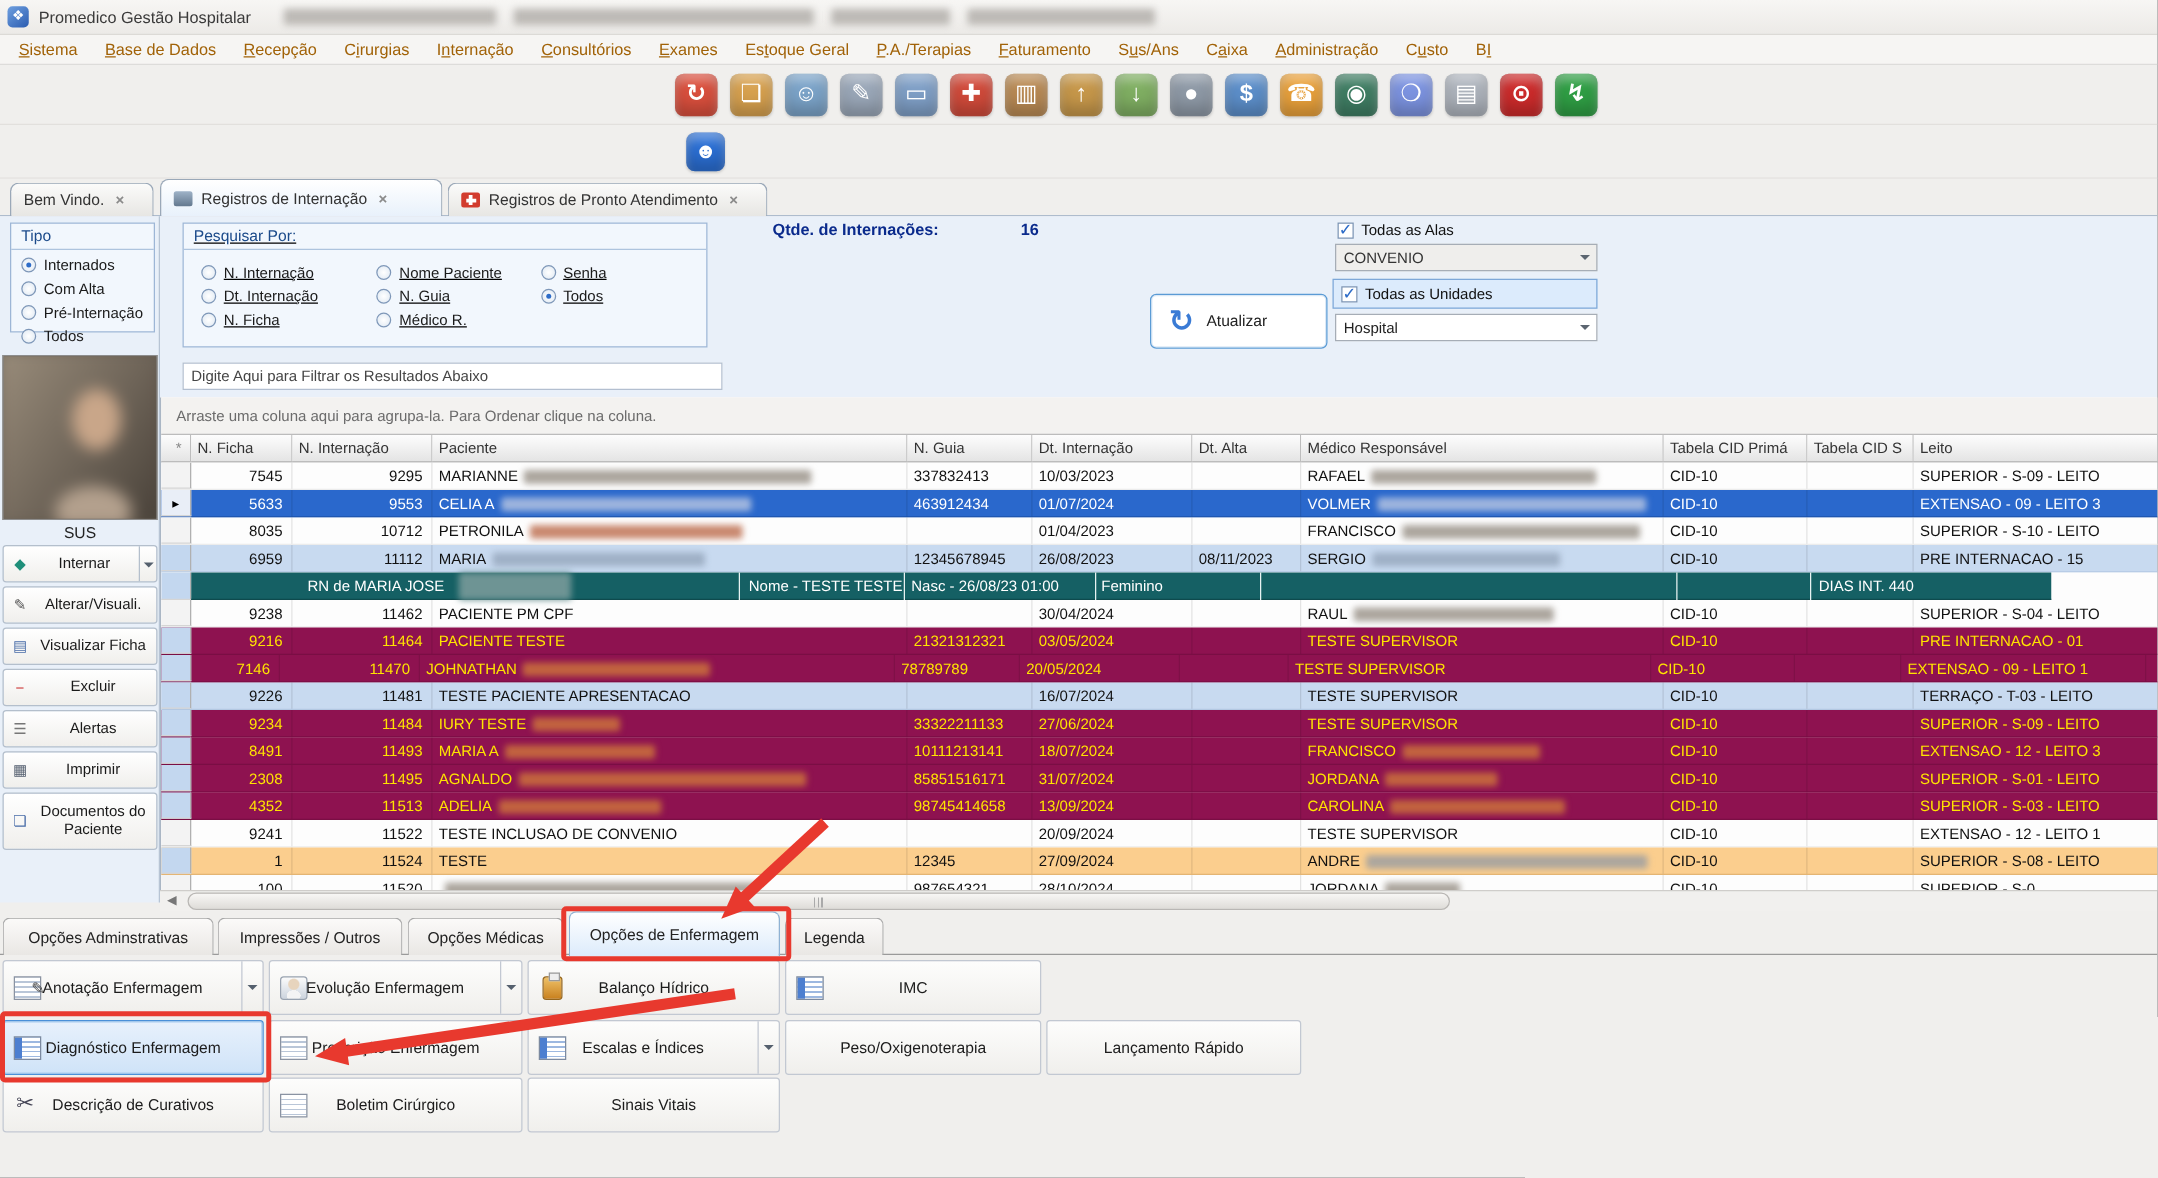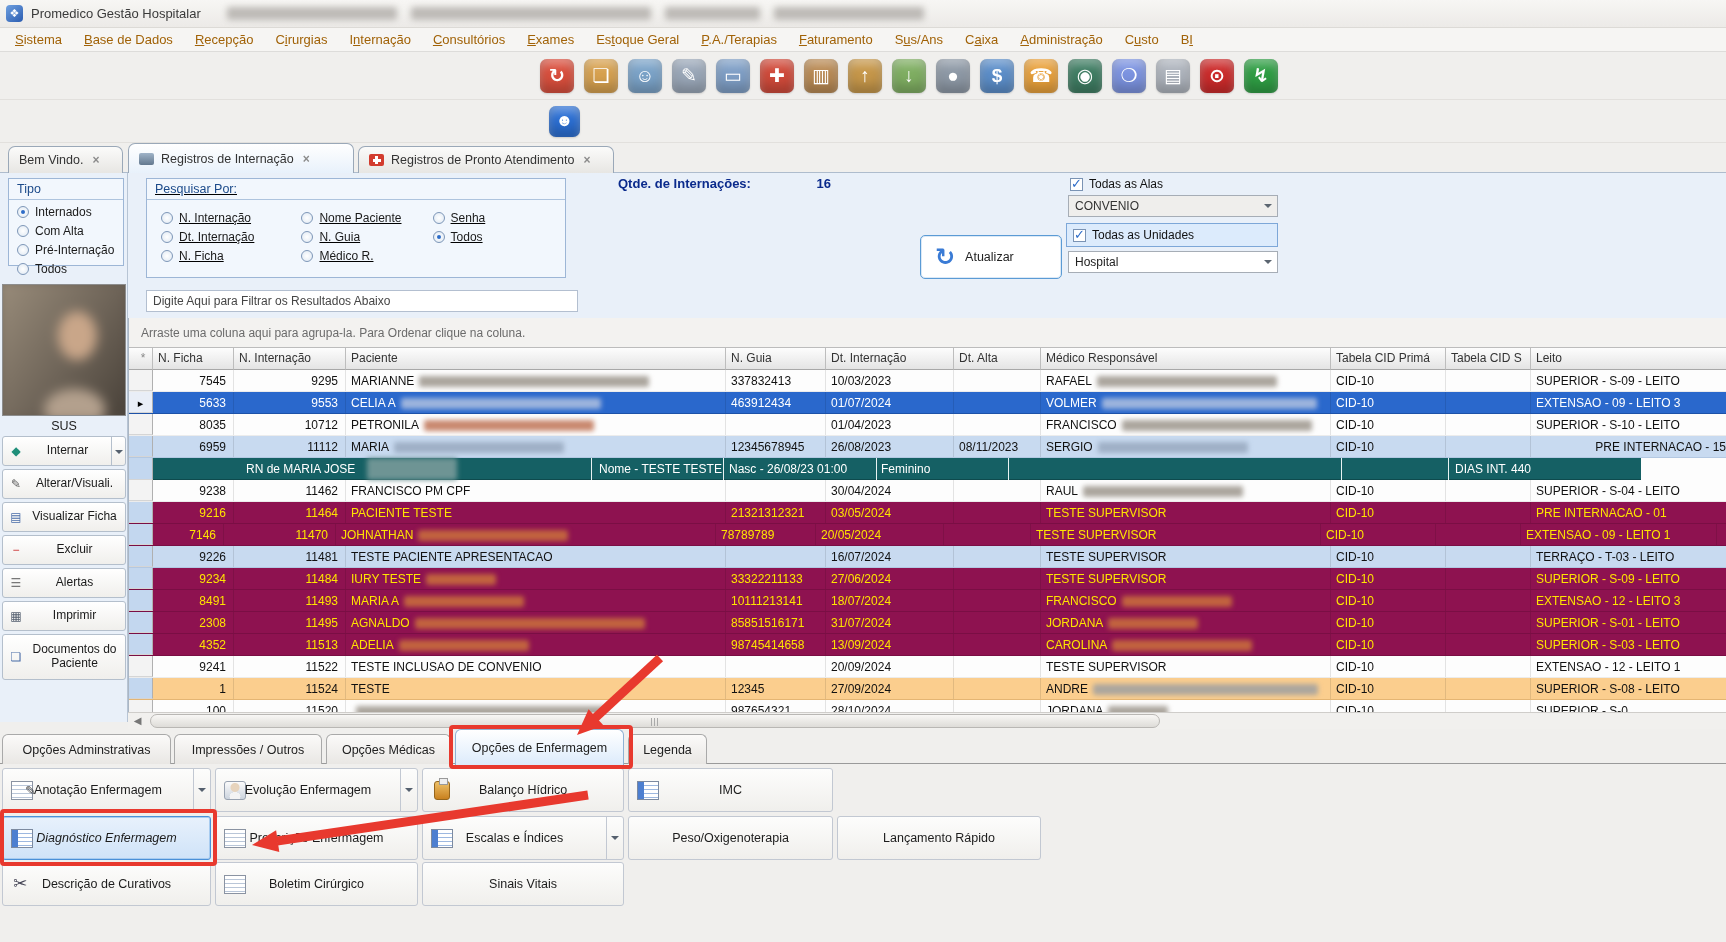--- a/index.html
+++ b/index.html
@@ -113,21 +113,21 @@
   .botpanel{position:absolute;left:0;top:729px;width:1726px;height:213px;background:#f0efed;}
   .btabs{position:absolute;left:0;top:0;width:1726px;height:35px;border-bottom:1px solid #9a9a9a;}
   .btab{position:absolute;top:5px;height:30px;border:1px solid #a9a9a9;border-bottom:none;border-radius:6px 6px 0 0;background:linear-gradient(#fbfaf9,#e9e7e4);font-size:12.5px;color:#222;display:flex;align-items:center;justify-content:center;cursor:pointer;z-index:1;}
   .btab.active{top:0;height:36px;background:linear-gradient(#ffffff,#dcebfb);border-color:#8fb2d4;z-index:2;}
   .abtn{position:absolute;height:44px;background:linear-gradient(#fdfdfc,#f0efec);border:1px solid #c2c8d2;border-radius:3px;font-size:12.5px;color:#1c1c1c;cursor:pointer;}
   .abtn .albl{position:absolute;inset:0;display:flex;align-items:center;justify-content:center;padding:0 18px;text-align:center;}
   .abtn.split .albl{right:17px;}
   .abtn .aarr{position:absolute;right:0;top:0;width:17px;height:100%;border-left:1px solid #c2c8d2;}
   .abtn .aarr::after{content:"";position:absolute;left:4px;top:19px;border:4.5px solid transparent;border-top-color:#55606e;}
   .abtn.dis{color:#a9a9a9;background:#f4f3f1;border-color:#d3d3d1;cursor:default;}
-  .abtn.focus{background:linear-gradient(#e8f1fc,#cfe3f8);border:1px solid #4a90d8;box-shadow:0 0 0 1px #a8ccf0 inset;font-style:italic;}
+  .abtn.focus{background:linear-gradient(#e8f1fc,#cfe3f8);border:1px solid #4a90d8;box-shadow:0 0 0 1px #a8ccf0 inset;}
   .bicon{position:absolute;left:8px;top:12px;width:22px;height:19px;}
   .ic-grid{background:linear-gradient(90deg,#4d7fd0 0 6px,rgba(0,0,0,0) 6px),repeating-linear-gradient(#fff 0 3px,#9db8e0 3px 4px);border:1px solid #7c8aa0;}
   .ic-doc{background:repeating-linear-gradient(#fff 0 3px,#b9c6d8 3px 4px);border:1px solid #8a93a2;}
   .ic-note{background:repeating-linear-gradient(#fff 0 3px,#b9c6d8 3px 4px);border:1px solid #8a93a2;}
   .ic-note::after{content:"✎";position:absolute;right:-4px;top:1px;font-size:13px;color:#4a4a4a;}
   .ic-nurse{border:1px solid #98a2b0;border-radius:3px;background:radial-gradient(circle at 50% 32%, #e7d4bd 0 4px, rgba(0,0,0,0) 5px),radial-gradient(ellipse 9px 7px at 50% 85%, #f4f4f4 0 60%, rgba(0,0,0,0) 62%),linear-gradient(#fbfbfb,#ccd4de);}
   .ic-flask{width:16px;left:11px;background:linear-gradient(#eec168,#c9811f);border:1px solid #96661c;border-radius:3px;}
   .ic-flask::before{content:"";position:absolute;left:4px;top:-4px;width:7px;height:5px;background:#eee;border:1px solid #999;}
   .ic-scissors{border:none;}
   .ic-scissors::after{content:"✂";font-size:17px;color:#445;position:absolute;left:2px;top:-2px;}
@@ -396,21 +396,21 @@
           <div class="icell"></div>
           <div class="gcell num" style="width: 81px; flex: 0 0 auto;">6959</div>
           <div class="gcell num" style="width: 112px; flex: 0 0 auto;">11112</div>
           <div class="gcell" style="width: 380px; flex: 0 0 auto;">MARIA<span class="rd" style="width: 170px;"></span></div>
           <div class="gcell" style="width: 100px; flex: 0 0 auto;">12345678945</div>
           <div class="gcell" style="width: 128px; flex: 0 0 auto;">26/08/2023</div>
           <div class="gcell" style="width: 87px; flex: 0 0 auto;">08/11/2023</div>
           <div class="gcell" style="width: 290px; flex: 0 0 auto;">SERGIO<span class="rd" style="width: 150px;"></span></div>
           <div class="gcell" style="width: 115px; flex: 0 0 auto;">CID-10</div>
           <div class="gcell" style="width: 85px; flex: 0 0 auto;"></div>
-          <div class="gcell" style="width: 196px; flex: 0 0 auto; text-align: right;">PRE INTERNACAO - 15</div>
+          <div class="gcell" style="width: 196px; flex: 0 0 auto;">PRE INTERNACAO - 15</div>
         </div>
         <div class="rnrow">
           <div class="icell"></div>
           <div class="rnbg"></div>
           <div class="rndiv" style="left: 462px;"></div>
           <div class="rndiv" style="left: 594px;"></div>
           <div class="rndiv" style="left: 747px;"></div>
           <div class="rndiv" style="left: 879px;"></div>
           <div class="rndiv" style="left: 1212px;"></div>
           <div class="rndiv" style="left: 1319px;"></div>
@@ -418,21 +418,21 @@
           <span class="rn-rd" style="width: 90px; left: 238px;"></span>
           <span style="left: 470px;">Nome - TESTE TESTE</span>
           <span style="left: 600px;">Nasc - 26/08/23 01:00</span>
           <span style="left: 752px;">Feminino</span>
           <span style="left: 1326px;">DIAS INT. 440</span>
         </div>
         <div class="grow white">
           <div class="icell"></div>
           <div class="gcell num" style="width: 81px; flex: 0 0 auto;">9238</div>
           <div class="gcell num" style="width: 112px; flex: 0 0 auto;">11462</div>
-          <div class="gcell" style="width: 380px; flex: 0 0 auto;">FRANCISCO PM CPF</div>
+          <div class="gcell" style="width: 380px; flex: 0 0 auto;">PACIENTE PM CPF</div>
           <div class="gcell" style="width: 100px; flex: 0 0 auto;"></div>
           <div class="gcell" style="width: 128px; flex: 0 0 auto;">30/04/2024</div>
           <div class="gcell" style="width: 87px; flex: 0 0 auto;"></div>
           <div class="gcell" style="width: 290px; flex: 0 0 auto;">RAUL<span class="rd" style="width: 160px;"></span></div>
           <div class="gcell" style="width: 115px; flex: 0 0 auto;">CID-10</div>
           <div class="gcell" style="width: 85px; flex: 0 0 auto;"></div>
           <div class="gcell" style="width: 196px; flex: 0 0 auto;">SUPERIOR - S-04 - LEITO</div>
         </div>
         <div class="grow maroon">
           <div class="icell"></div>

